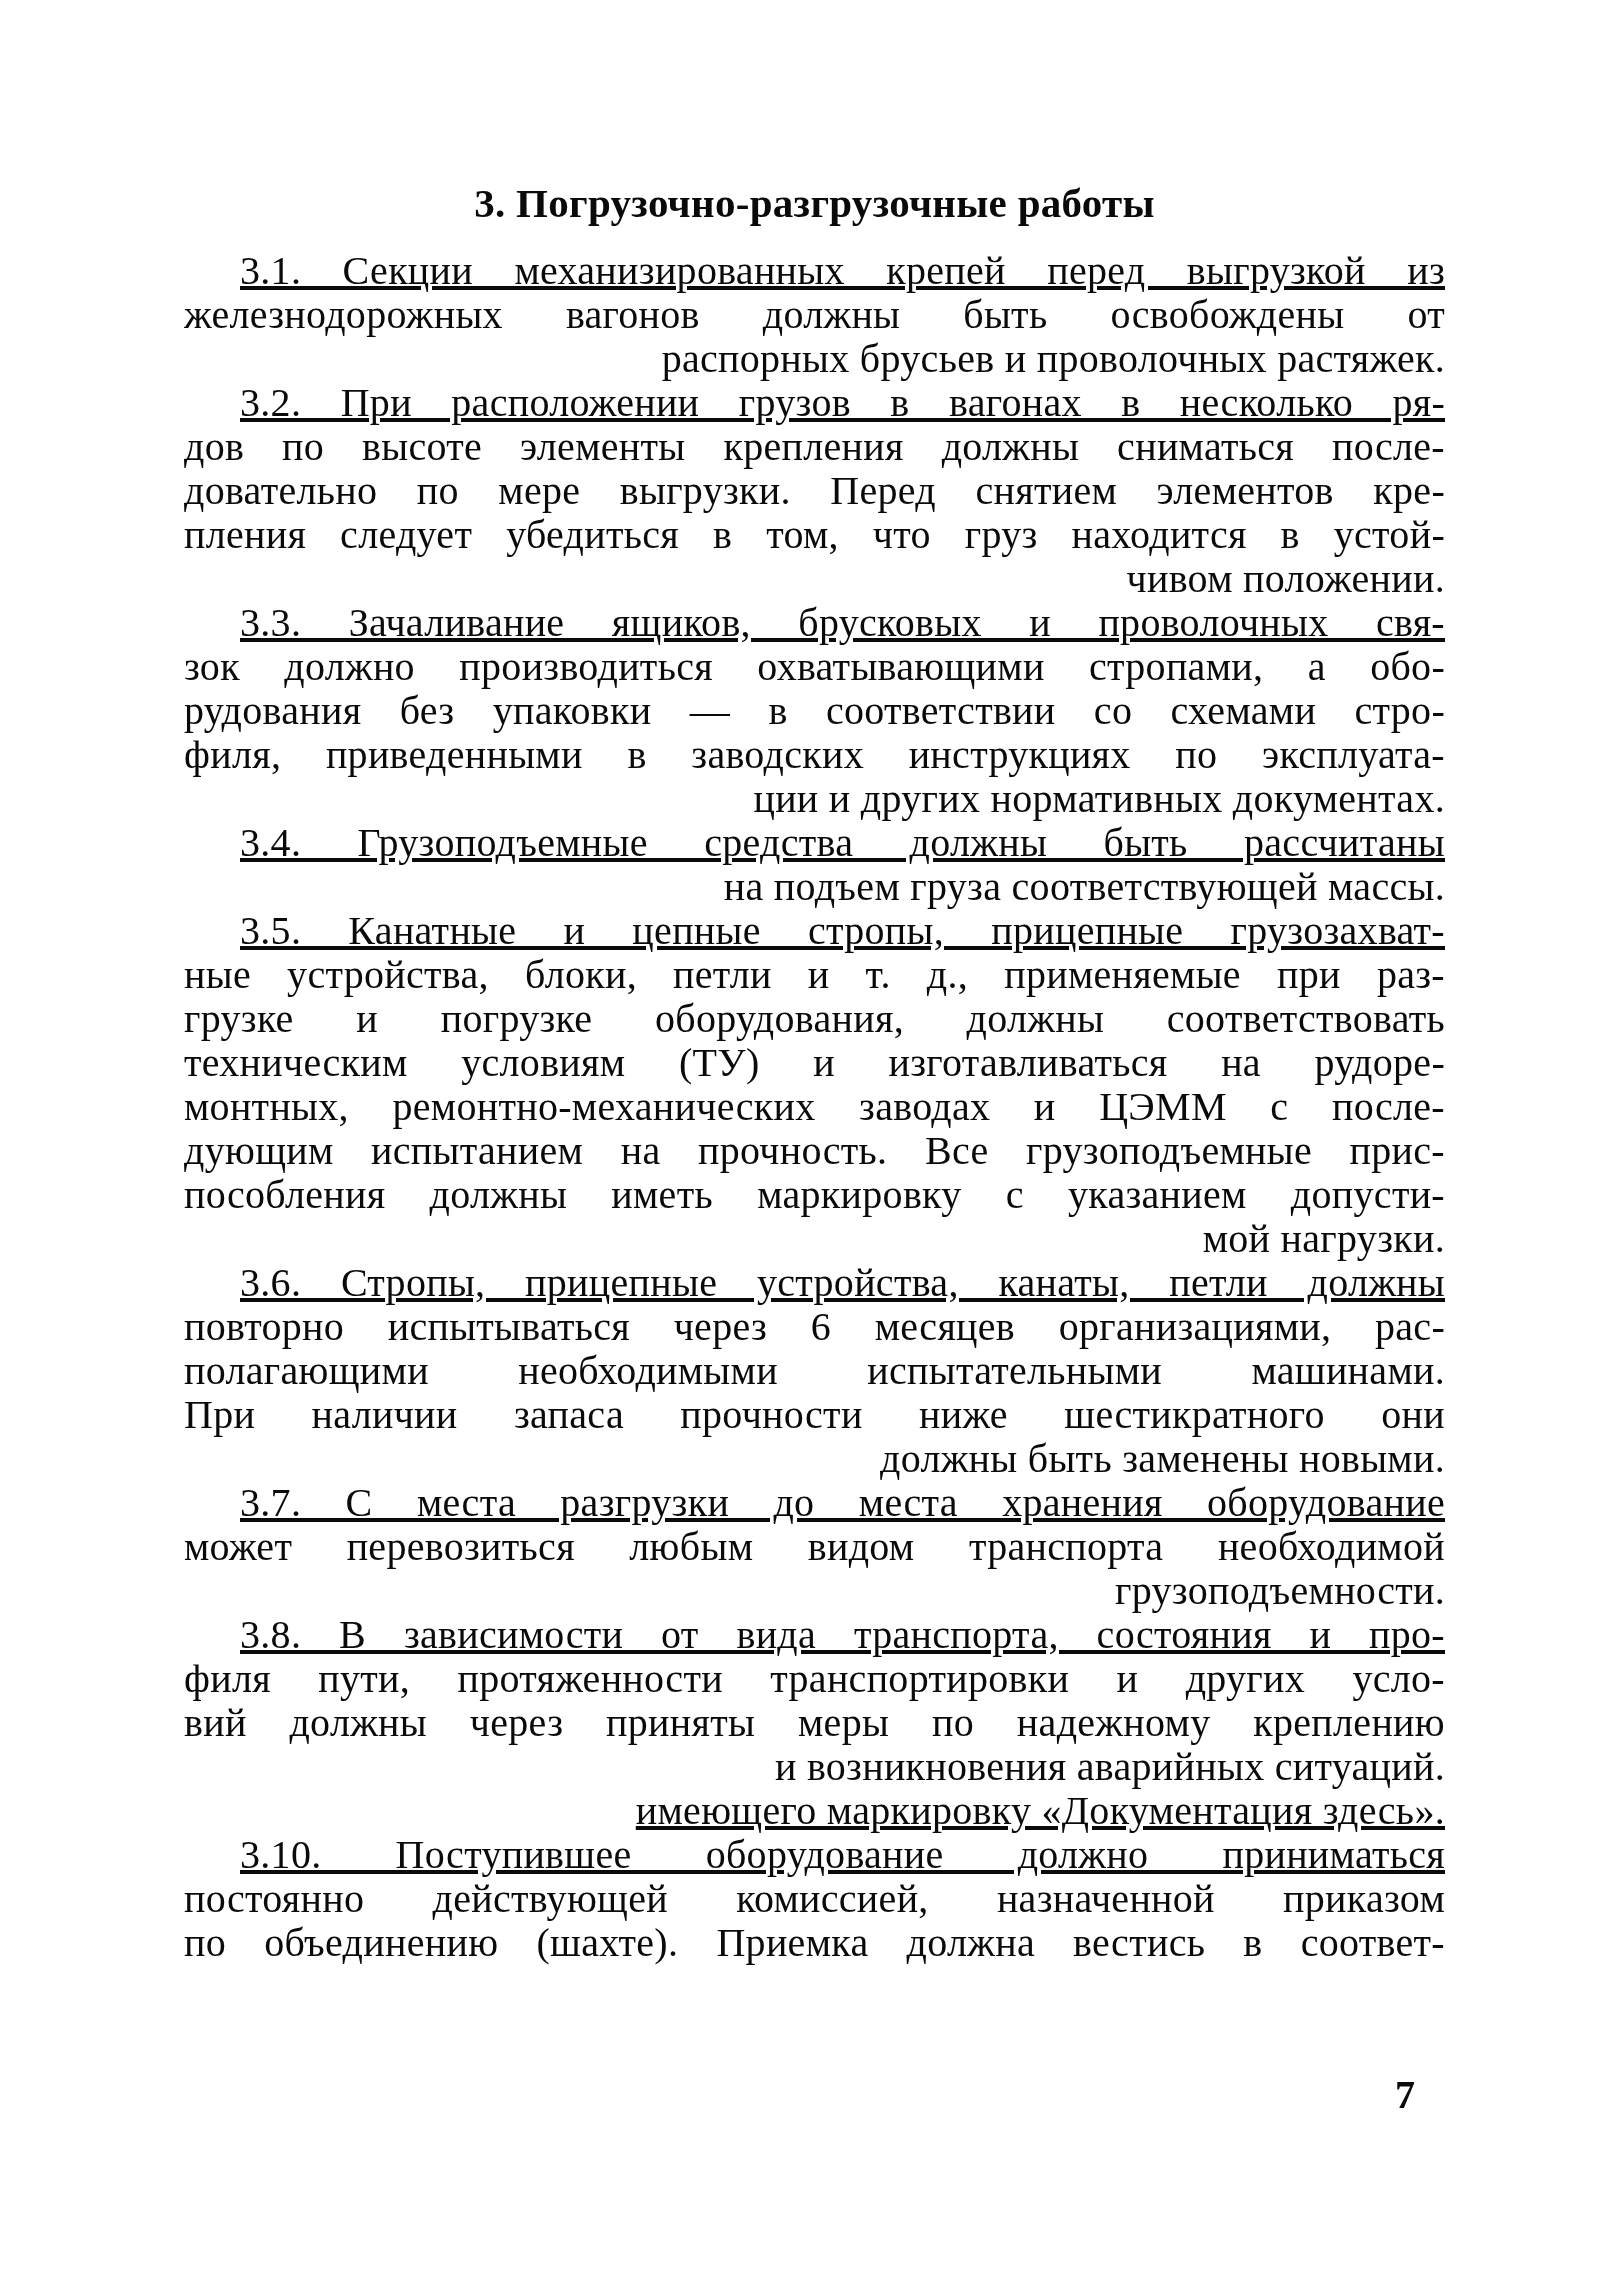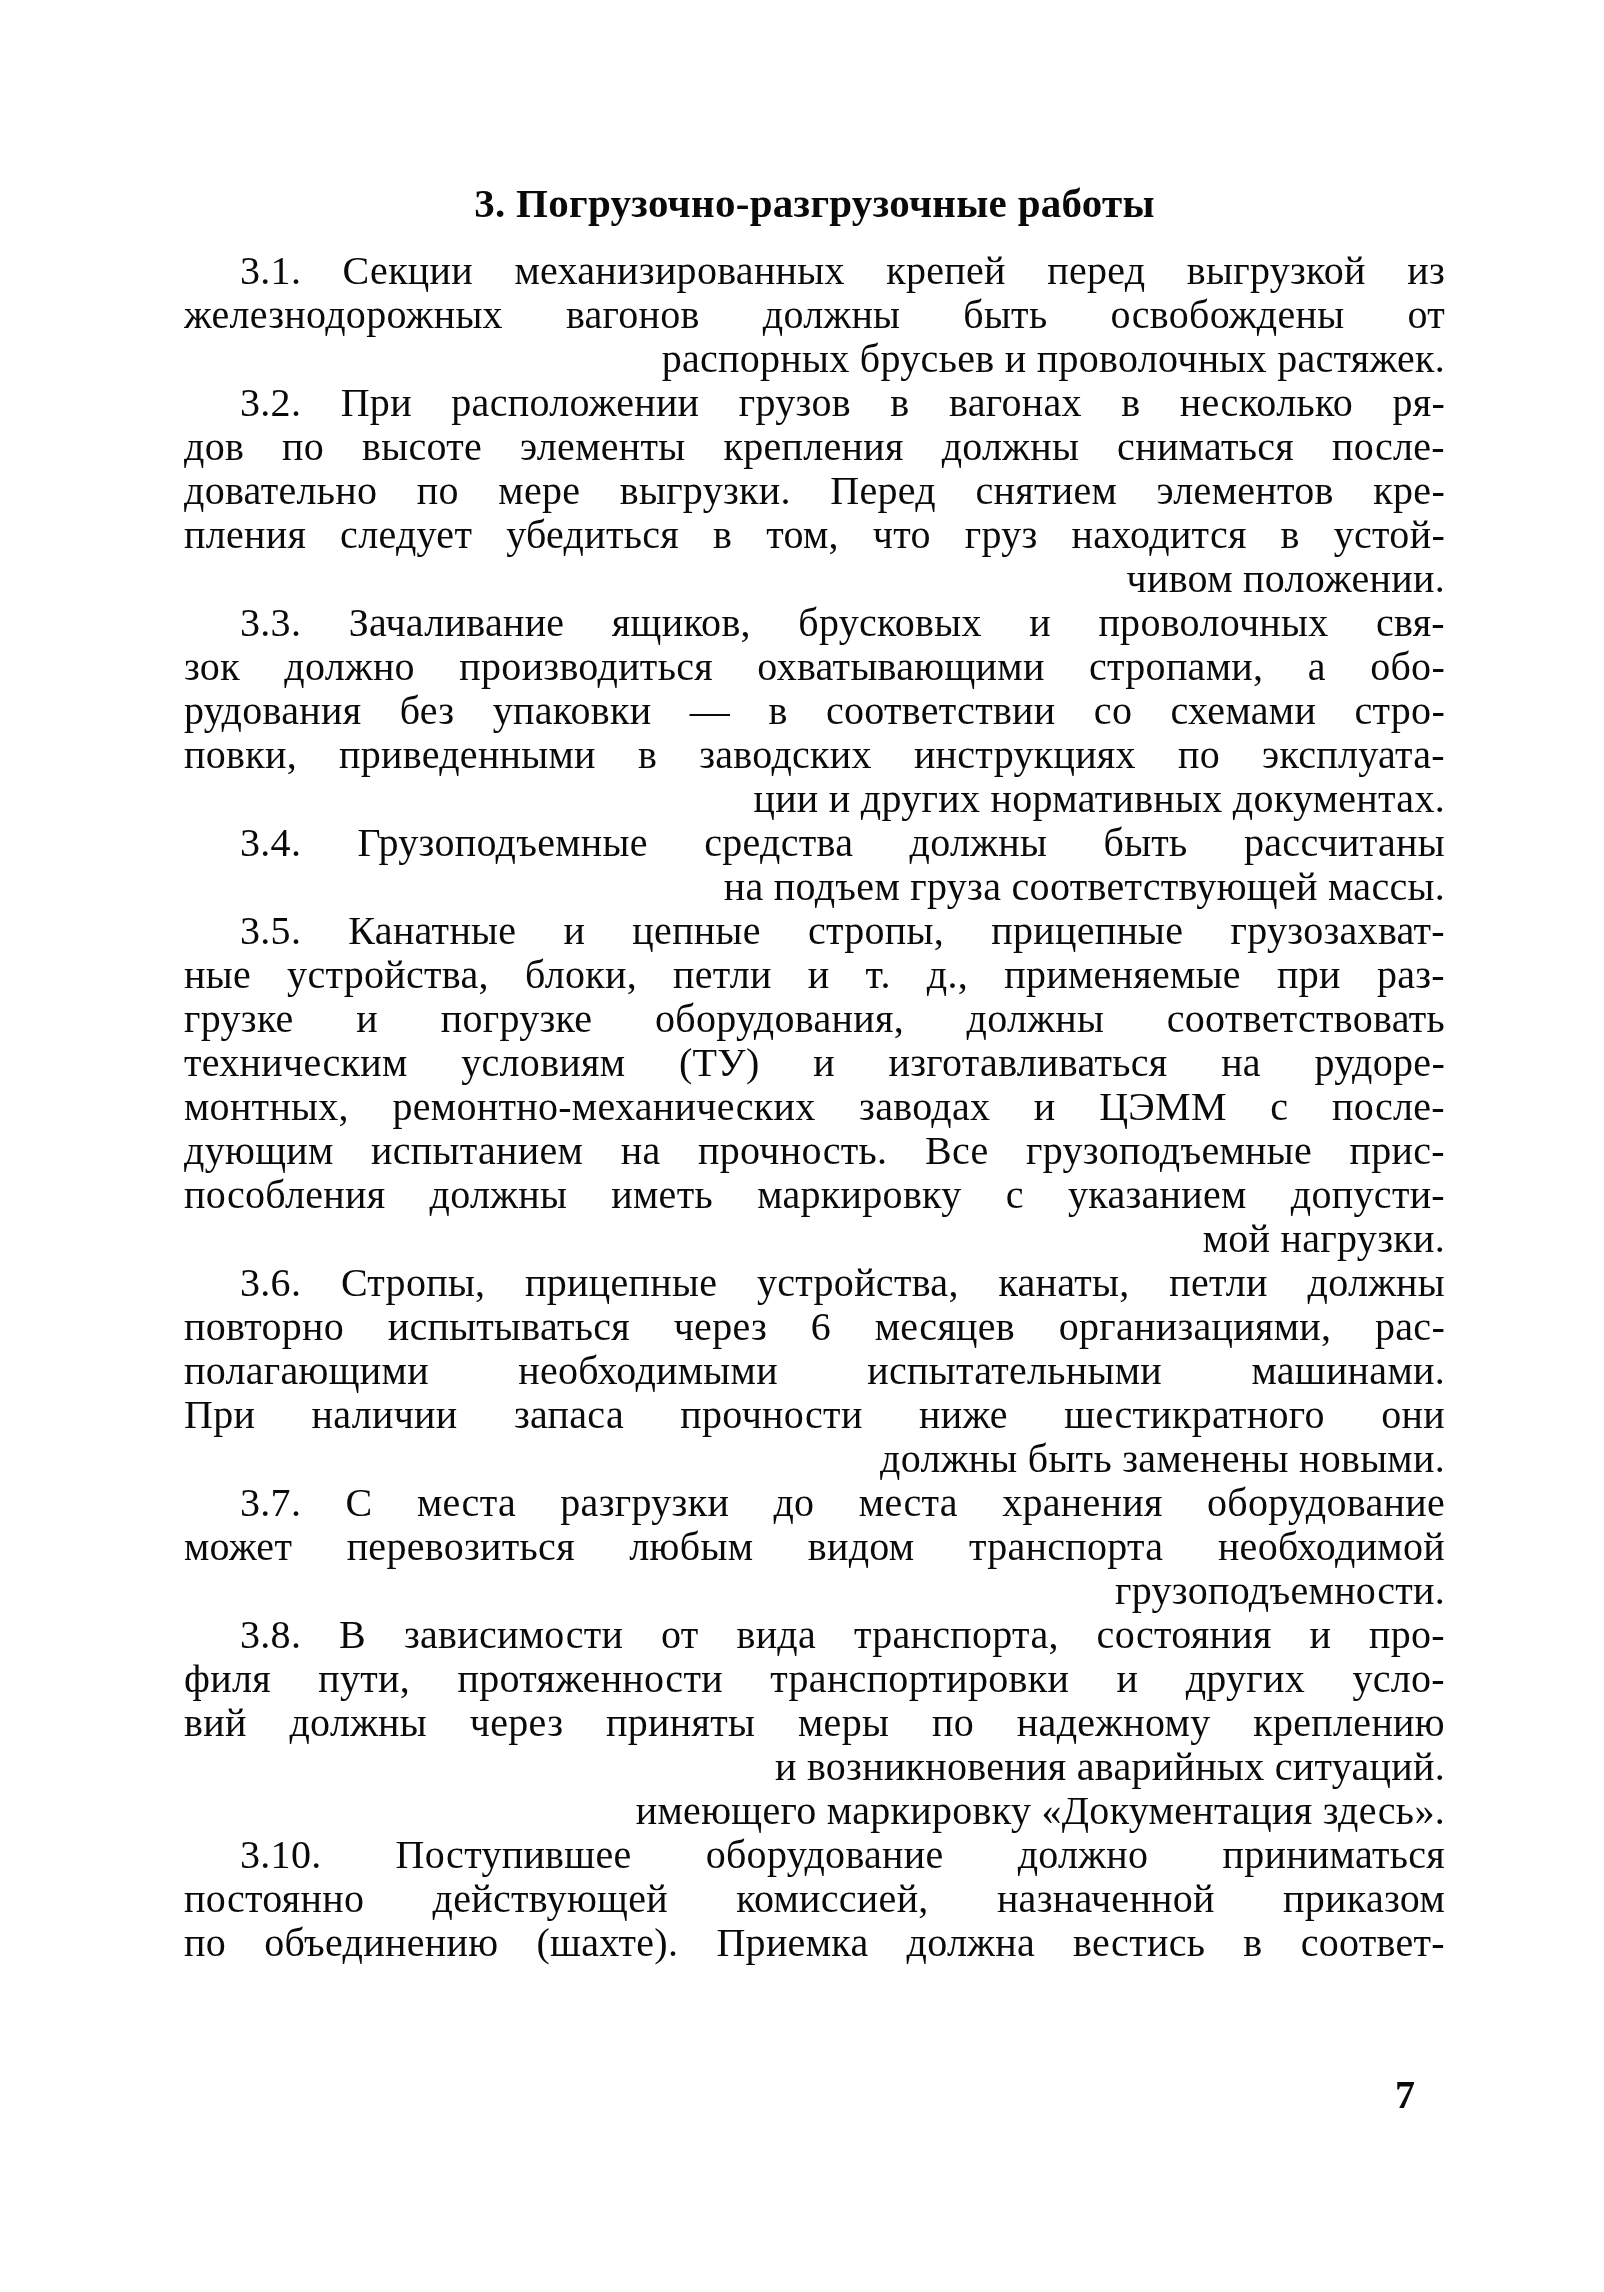--- a/index.html
+++ b/index.html
@@ -49,20 +49,21 @@
     text-align: justify;
   }
   .line.just::after {
     content: "";
     display: inline-block;
     width: 100%;
     height: 0;
   }
   .para .line:first-child {
     text-indent: 56px;
+    text-decoration: underline;
   }
   .page-number {
     position: absolute;
     left: 1395px;
     top: 2073px;
     font-size: 40px;
     line-height: 44px;
     font-weight: bold;
   }
 </style>
@@ -82,21 +83,21 @@
           <div class="line just">3.2. При расположении грузов в вагонах в несколько ря-</div>
           <div class="line just">дов по высоте элементы крепления должны сниматься после-</div>
           <div class="line just">довательно по мере выгрузки. Перед снятием элементов кре-</div>
           <div class="line just">пления следует убедиться в том, что груз находится в устой-</div>
           <div class="line">чивом положении.</div>
         </div>
         <div class="para">
           <div class="line just">3.3. Зачаливание ящиков, брусковых и проволочных свя-</div>
           <div class="line just">зок должно производиться охватывающими стропами, а обо-</div>
           <div class="line just">рудования без упаковки — в соответствии со схемами стро-</div>
-          <div class="line just">повки, приведенными в заводских инструкциях по эксплуата-</div>
+          <div class="line just">филя, приведенными в заводских инструкциях по эксплуата-</div>
           <div class="line">ции и других нормативных документах.</div>
         </div>
         <div class="para">
           <div class="line just">3.4. Грузоподъемные средства должны быть рассчитаны</div>
           <div class="line">на подъем груза соответствующей массы.</div>
         </div>
         <div class="para">
           <div class="line just">3.5. Канатные и цепные стропы, прицепные грузозахват-</div>
           <div class="line just">ные устройства, блоки, петли и т. д., применяемые при раз-</div>
           <div class="line just">грузке и погрузке оборудования, должны соответствовать</div>

